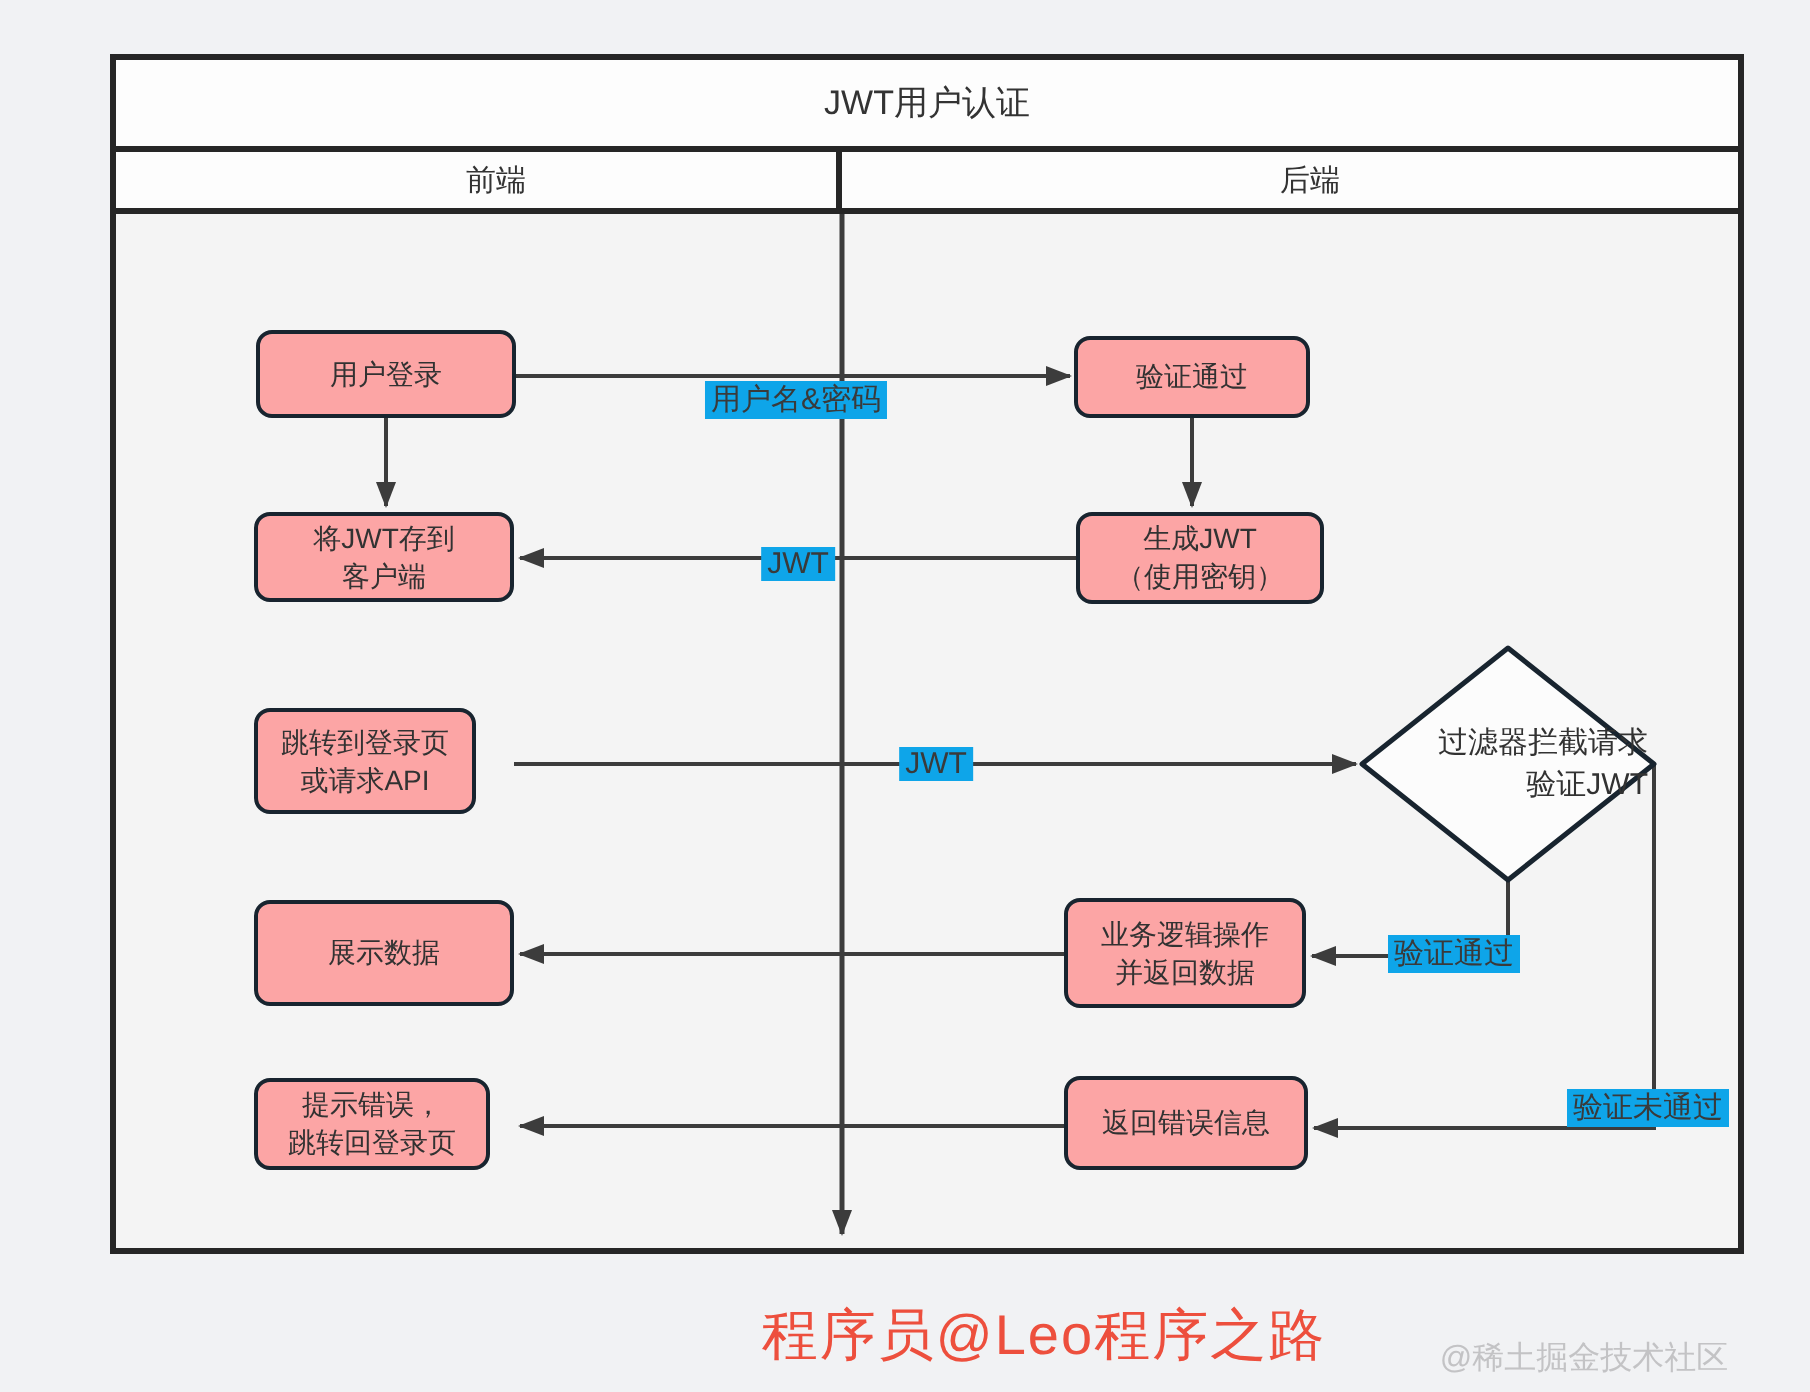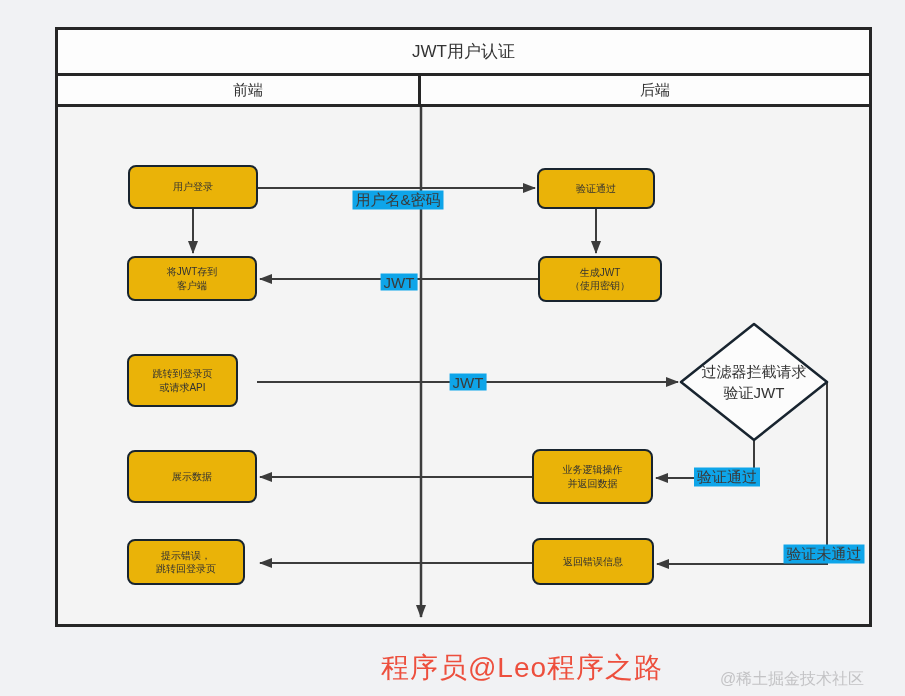--- a/index.html
+++ b/index.html
@@ -34,42 +34,42 @@
   }
   .lane-cell.left  { width: 363px; border-right: 3px solid #262626; }
   .lane-cell.right { flex: 1; }
 
   .body { flex: 1; position: relative; }
   .body svg { position: absolute; left: 0; top: 0; }
 
   
   .node {
     position: absolute;
-    background: #eab308;
+    background: #fca5a5;
     border: 2.5px solid #18242f;
     border-radius: 8px;
     display: flex; align-items: center; justify-content: center;
     text-align: center;
-    font-size: 10px; line-height: 1.35; color: #323232;
+    font-size: 14px; line-height: 1.35; color: #323232;
     white-space: pre-line;
   }
   .n-login      { left: 70px;  top: 58px;  width: 130px; height: 44px; }
   .n-store      { left: 69px;  top: 149px; width: 130px; height: 45px; }
   .n-goto       { left: 69px;  top: 247px; width: 111px; height: 53px; }
   .n-show       { left: 69px;  top: 343px; width: 130px; height: 53px; }
   .n-error      { left: 69px;  top: 432px; width: 118px; height: 46px; }
   .n-verify     { left: 479px; top: 61px;  width: 118px; height: 41px; }
   .n-genjwt     { left: 480px; top: 149px; width: 124px; height: 46px; }
   .n-biz        { left: 474px; top: 342px; width: 121px; height: 55px; }
   .n-reterr     { left: 474px; top: 431px; width: 122px; height: 47px; }
 
   .diamond-label {
     position: absolute; left: 696px; top: 275px;
     transform: translate(-50%, -50%);
-    width: 140px; text-align: center;
+    width: 140px; text-align: right;
     font-size: 15px; line-height: 1.4; color: #323232;
     white-space: pre-line;
   }
 
   
   .edge-label {
     position: absolute; transform: translate(-50%, -50%);
     background: #0ea5e9; padding: 0 3px;
     font-size: 15px; color: #3a3a3a; white-space: nowrap;
   }

